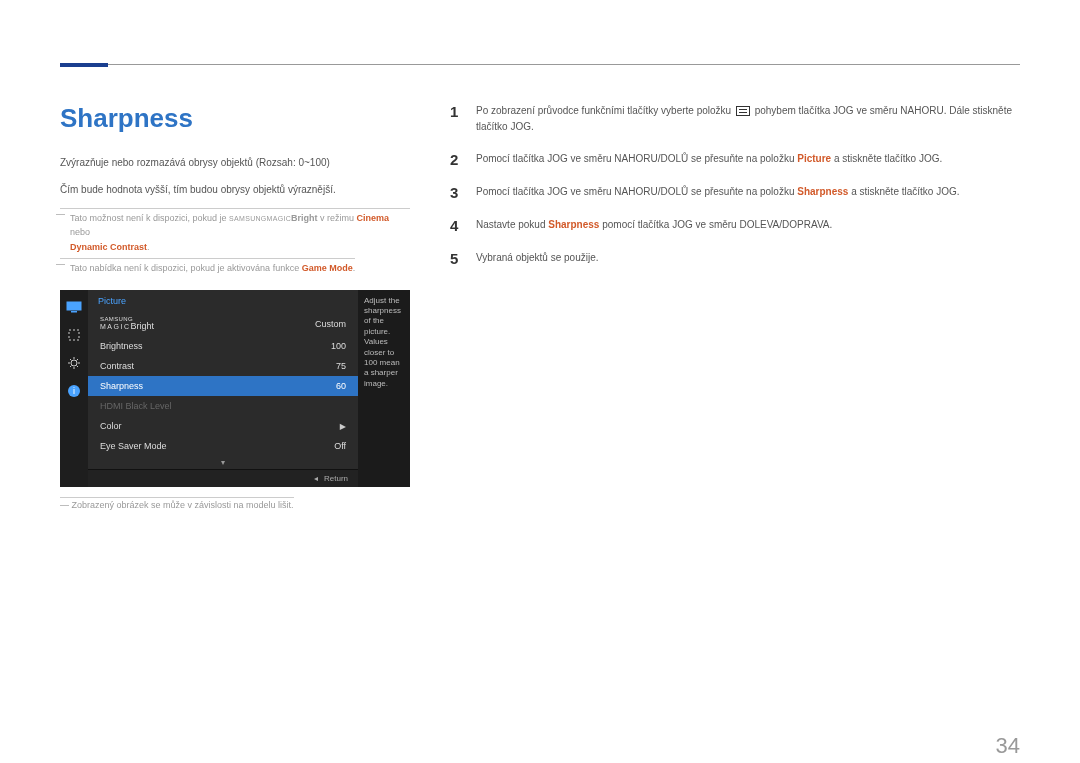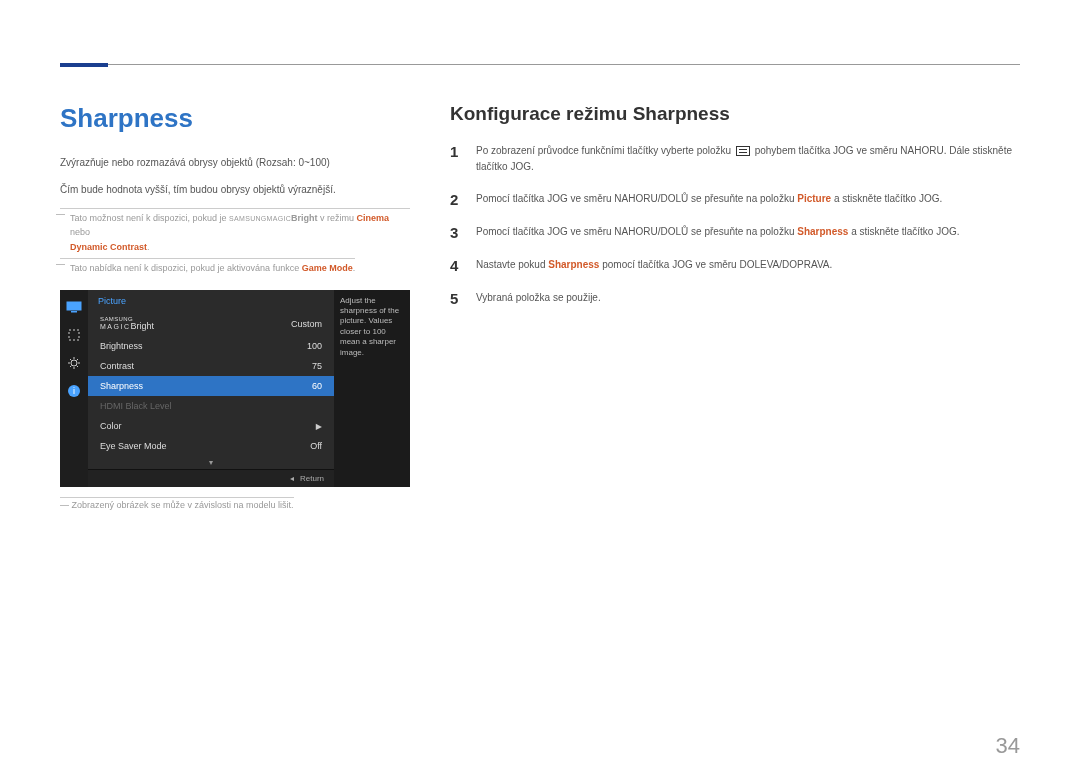--- a/index.html
+++ b/index.html
@@ -120,21 +120,21 @@
     color: #fff;
   }
   .osd-row.disabled { color:#666; }
   .osd-row .arrow { font-size:8px; color:#ccc; }
   .osd-bottom {
     display:flex;justify-content:flex-end;align-items:center;
     padding:4px 10px;font-size:8px;color:#aaa;background:#222;gap:6px;
     border-top:1px solid #111;
   }
   .osd-info {
-    width: 76px;
+    width: 52px;
     background: #1b1b1b;
     color: #bbb;
     font-size: 8px;
     line-height: 1.3;
     padding: 6px;
   }
   .caption {
     font-size: 9px;
     color: #999;
     margin-top: 10px;
@@ -273,21 +273,20 @@
             <span>Return</span>
           </div>
         </div>
         <div class="osd-info">Adjust the sharpness of the picture. Values closer to 100 mean a sharper image.</div>
       </div>
 
       <p class="caption caption-dash">Zobrazený obrázek se může v závislosti na modelu lišit.</p>
     </div>
 
     <div class="right-col">
-      <h2 class="sub-title">Konfigurace režimu Sharpness</h2>
       <div class="steps">
 
         <div class="step">
           <div class="step-num">1</div>
           <div class="step-text">
             <span>Po zobrazení průvodce funkčními tlačítky vyberte položku </span><span class="menu-icon"></span><span> pohybem tlačítka JOG ve směru NAHORU. Dále stiskněte tlačítko JOG.</span>
           </div>
         </div>
 
         <div class="step">
@@ -307,21 +306,21 @@
         <div class="step">
           <div class="step-num">4</div>
           <div class="step-text">
             <span>Nastavte pokud </span><span class="orange">Sharpness</span><span> pomocí tlačítka JOG ve směru DOLEVA/DOPRAVA.</span>
           </div>
         </div>
 
         <div class="step">
           <div class="step-num">5</div>
           <div class="step-text">
-            <span>Vybraná položka se použije.</span>
+            <span>Vybraná objektů se použije.</span>
           </div>
         </div>
 
       </div>
     </div>
   </div>
 </div>
 
 <div class="page-num">34</div>
 

